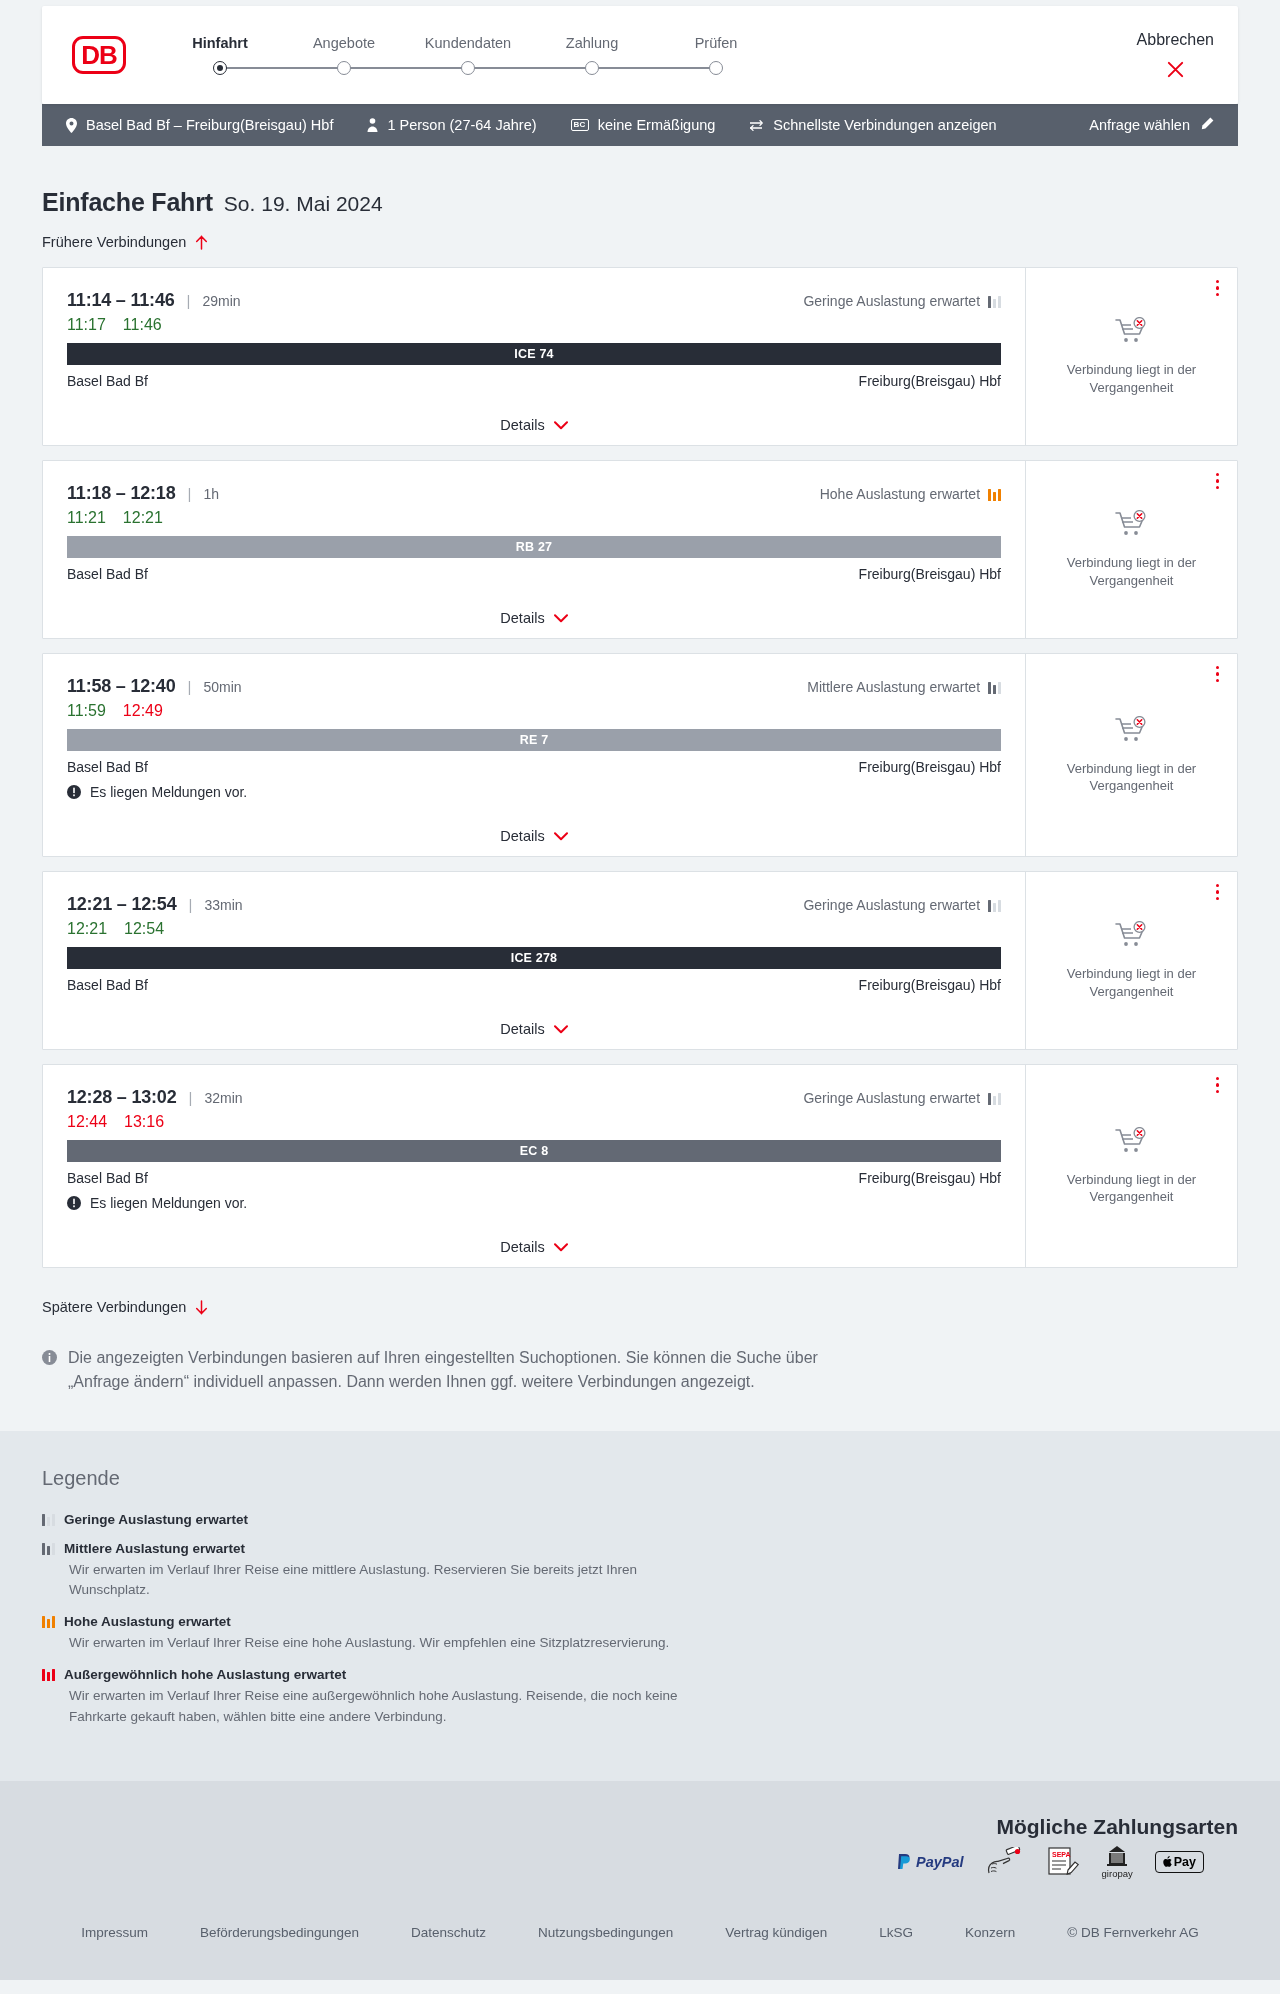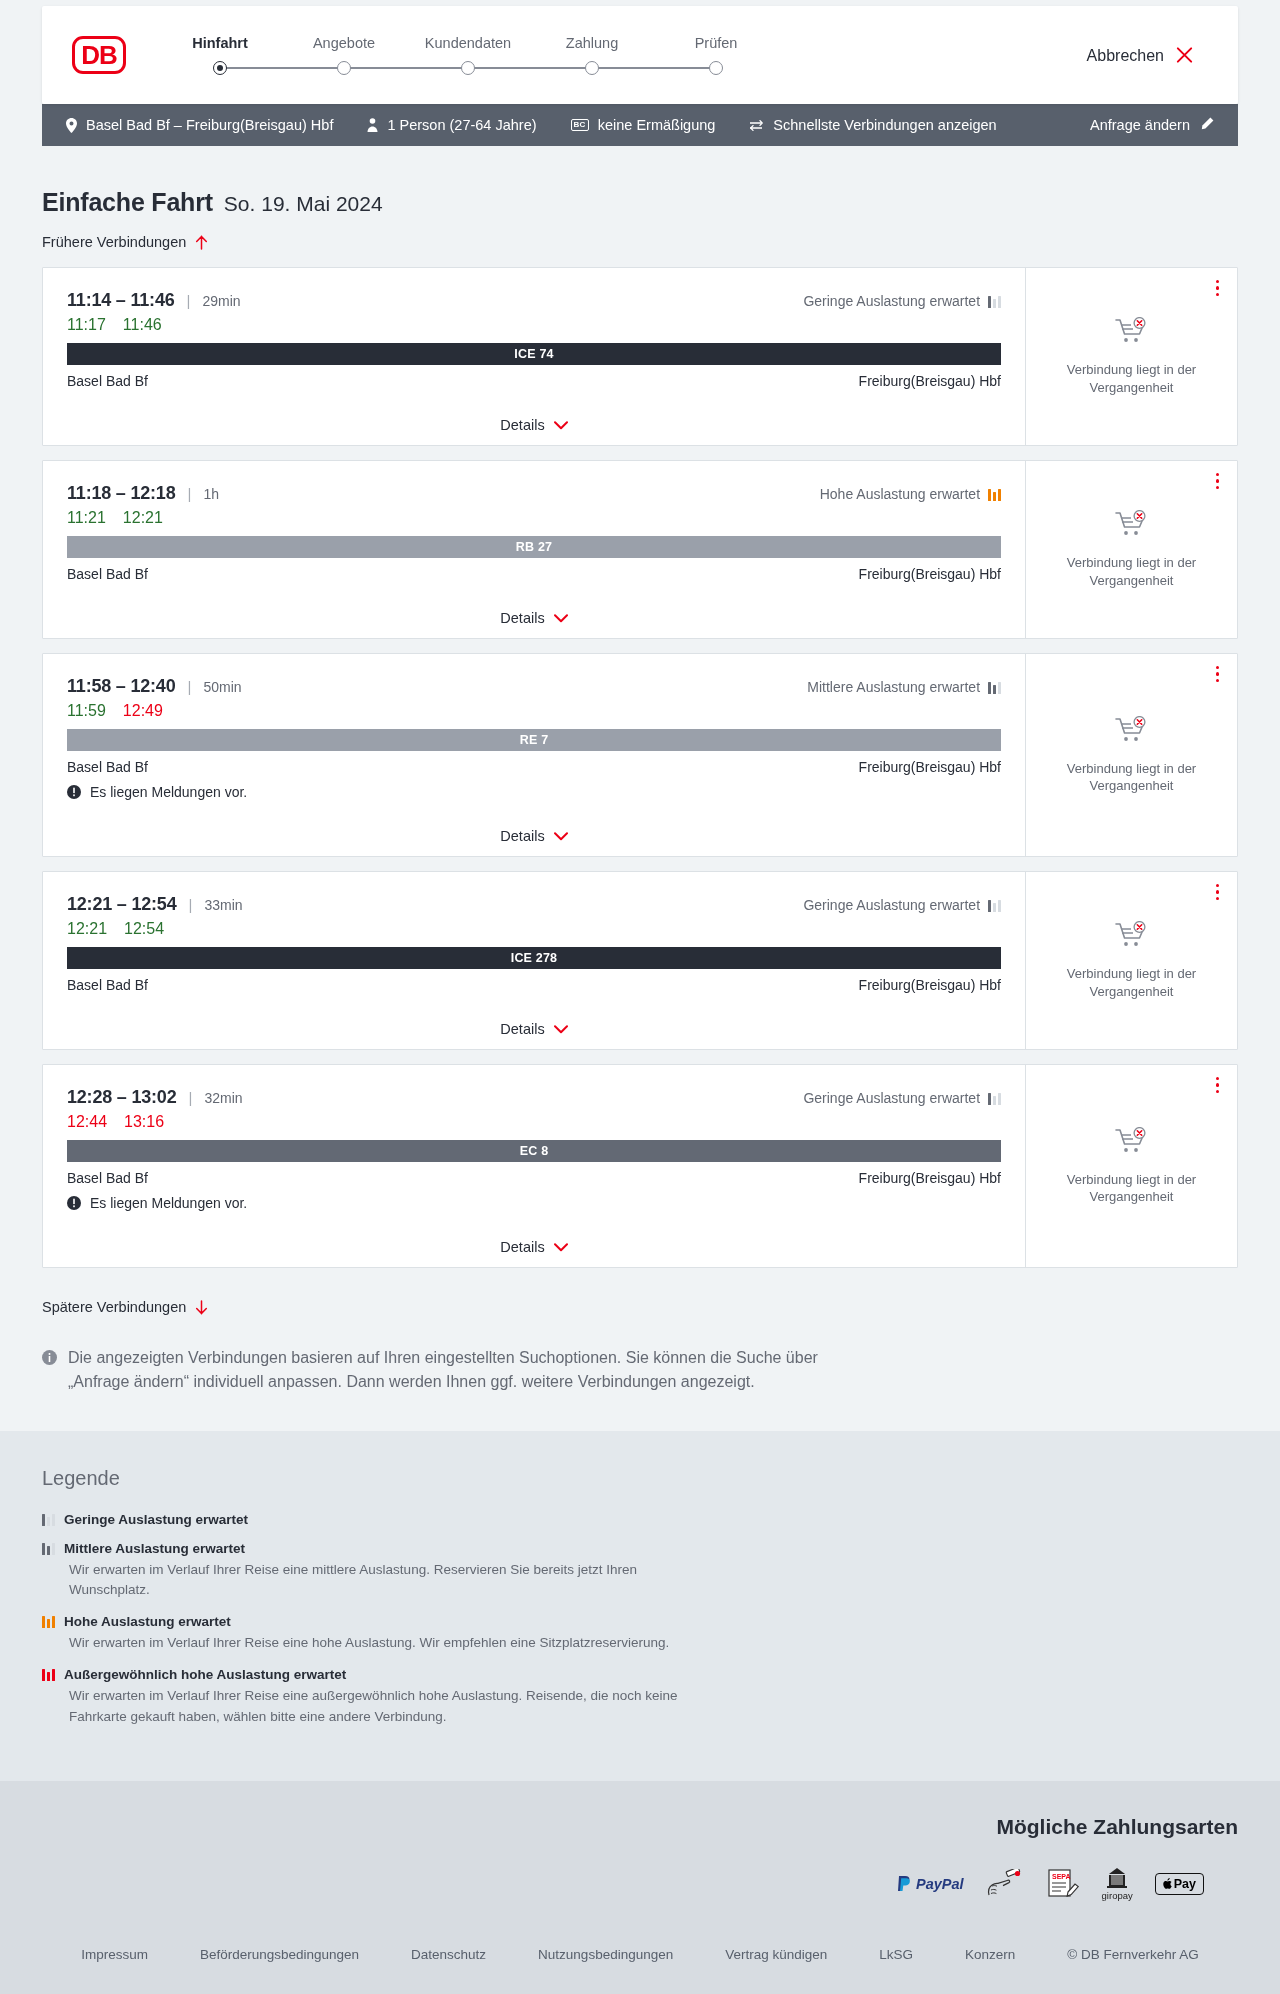--- a/index.html
+++ b/index.html
@@ -93,27 +93,28 @@
     left: 50%;
     width: 124px;
     height: 1.6px;
     background: #878c96;
     z-index: 1;
   }
   .step:last-child .connector { display: none; }
 
   .cancel-btn {
     position: absolute;
-    right: 44px;
+    right: 24px;
     top: 50%;
     transform: translateY(-50%);
     display: flex;
     align-items: center;
     gap: 11px;
     cursor: pointer;
+    flex-direction: column;
   }
   .cancel-btn .lbl { font-size: 16px; color: #282d37; }
   .x-icon { width: 19px; height: 19px; display:block; }
 
   
   .searchbar-wrap { padding: 0 42px; }
   .searchbar {
     background: #58606c;
     height: 42px;
     display: flex;
@@ -340,21 +341,21 @@
   
   .pay-section {
     background: #d7dce1;
     padding: 34px 42px 24px 42px;
   }
   .pay-title {
     text-align: right;
     font-size: 21px;
     font-weight: bold;
     color: #282d37;
-    margin-bottom: 28px;
+    margin-bottom: 6px;
   }
   .pay-icons {
     display: flex;
     justify-content: flex-end;
     align-items: center;
     gap: 22px;
     padding-right: 34px;
   }
   .pay-ico { display:flex; align-items:center; justify-content:center; }
   .paypal-txt { font-size: 14.5px; font-weight: bold; font-style: italic; color: #253b80; }
@@ -468,21 +469,21 @@
           <path d="M11 1.6l2.2 2.4-2.2 2.4" stroke="#fff" stroke-width="1.3" fill="none" stroke-linecap="round" stroke-linejoin="round"></path>
           <path d="M4 6.6L1.8 9 4 11.4" stroke="#fff" stroke-width="1.3" fill="none" stroke-linecap="round" stroke-linejoin="round"></path>
         </svg>
       </span>
       <span>Schnellste Verbindungen anzeigen</span>
     </div>
 
     <div class="sb-spacer"></div>
 
     <div class="sb-right">
-      <span>Anfrage ändern</span>
+      <span>Anfrage wählen</span>
       <span class="ic">
         <svg width="14" height="14" viewBox="0 0 14 14">
           <path d="M10.4 0.6l3 3-8 8-3.6.6.6-3.6z" fill="#fff"></path>
         </svg>
       </span>
     </div>
   </div>
 </div>
 
 <div class="content">

